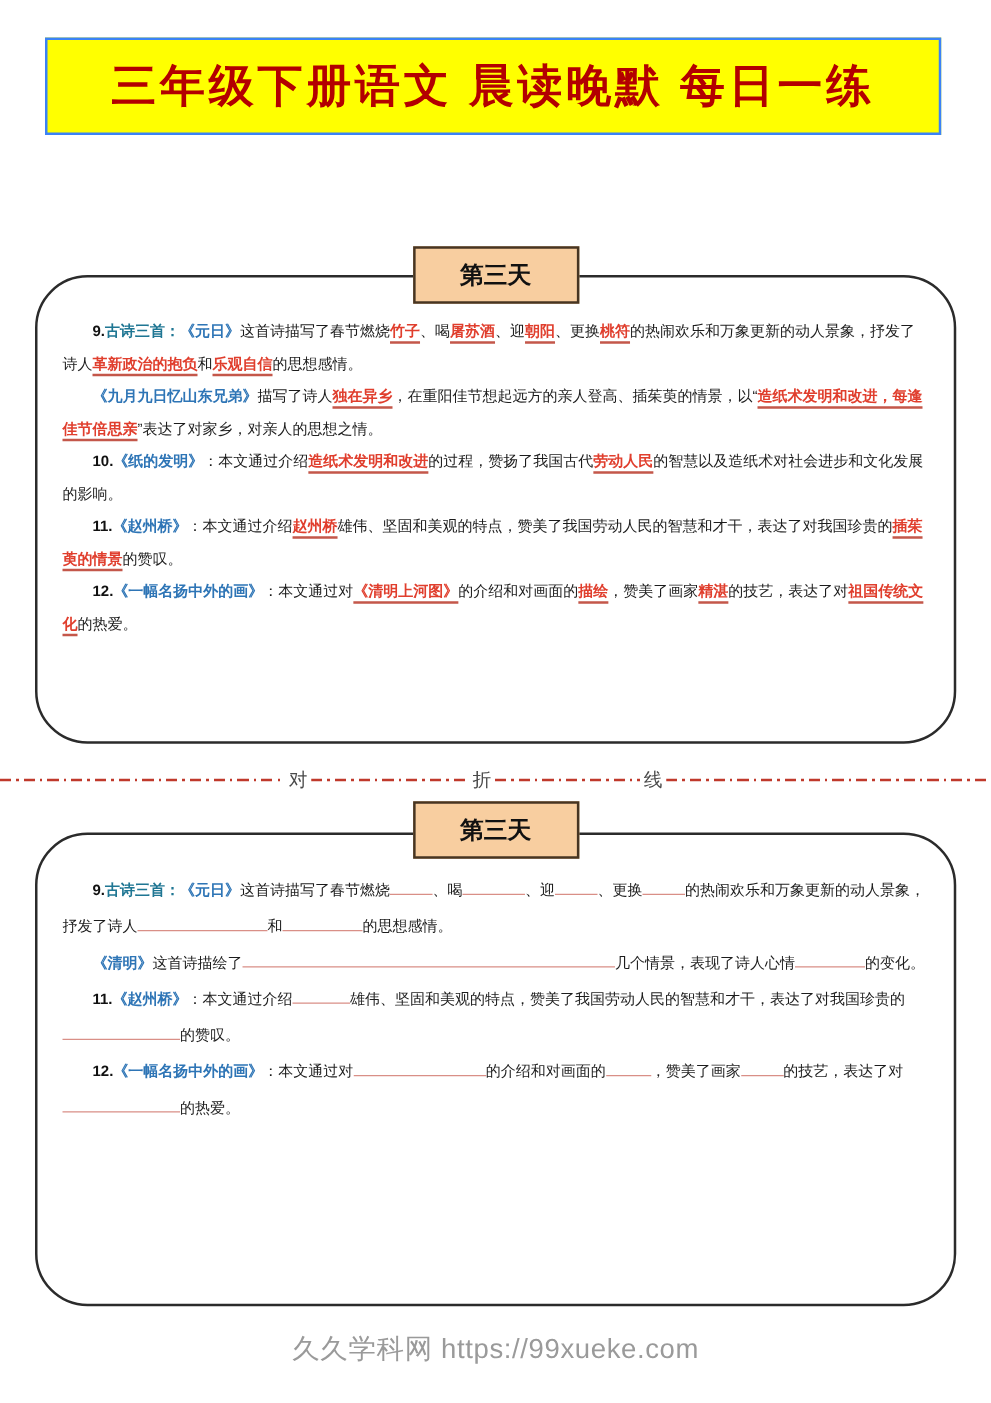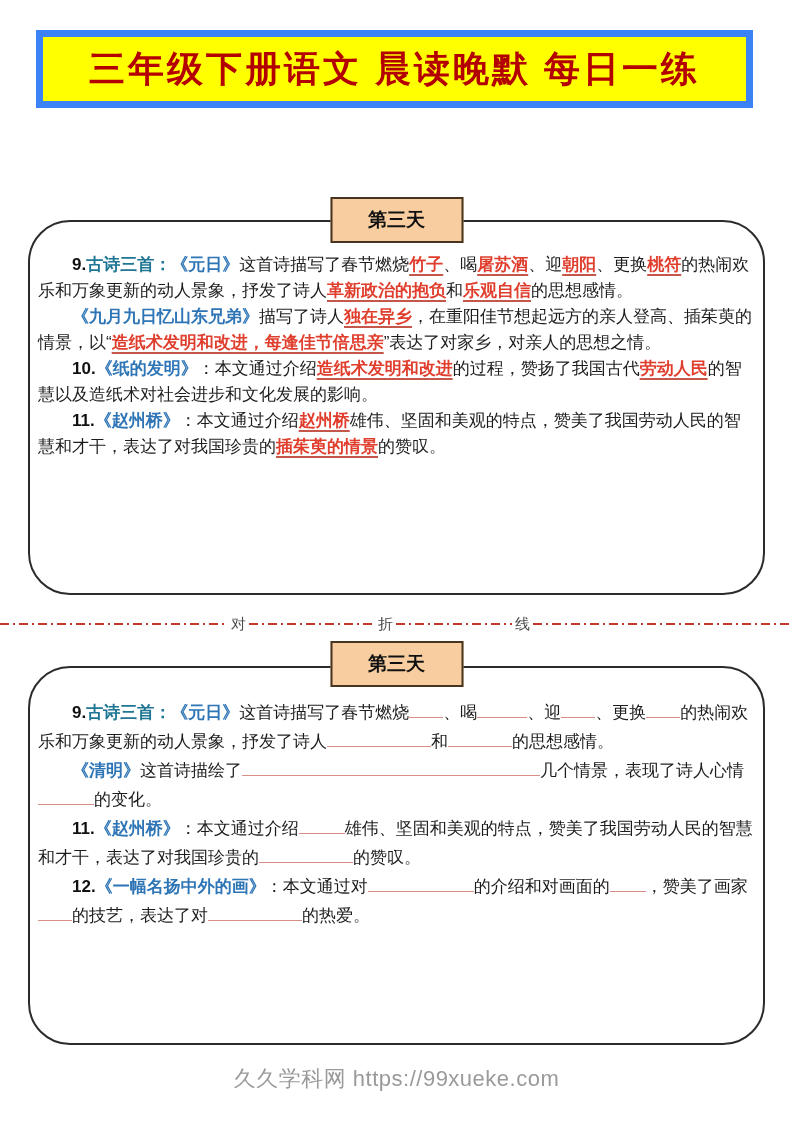--- a/index.html
+++ b/index.html
@@ -3,39 +3,39 @@
 <meta charset="utf-8">
 <style>
   html,body{margin:0;padding:0;}
   body{
     width:793px;height:1122px;position:relative;background:#ffffff;
     font-family:"Liberation Sans","DejaVu Sans",sans-serif;
     overflow:hidden;
   }
   .banner{
     position:absolute;left:36px;top:30px;width:717px;height:78px;
-    background:#FFFF00;border:7px solid #3b82f6;box-sizing:border-box;
+    background:#FFFF00;border:2px solid #3b82f6;box-sizing:border-box;
     display:flex;align-items:center;justify-content:center;
   }
   .banner-text{font-size:36px;font-weight:bold;color:#B30000;letter-spacing:3px;}
   .panel{
     position:absolute;left:28px;width:737px;background:#fff;
     border:2px solid #2b2b2b;border-radius:42px;box-sizing:border-box;
   }
   .panel1{top:220px;height:375px;}
   .panel2{top:666px;height:379px;}
   .badge{
     position:absolute;left:50%;transform:translateX(-50%);
     width:133px;height:46px;background:#F8CEA0;border:2px solid #473522;
     box-sizing:border-box;display:flex;align-items:center;justify-content:center;
     font-size:19px;font-weight:bold;color:#111;z-index:3;
   }
   .badge1{top:197px;}
   .badge2{top:641px;}
-  .content{padding:30px 8px 8px;font-size:17px;color:#1c1c1c;}
+  .content{padding:30px 20px 8px;font-size:12px;color:#1c1c1c;}
   .panel1 .content{line-height:26px;}
   .panel2 .content{line-height:29px;}
   .para{margin:0;text-indent:2em;}
   .seg-num{font-weight:bold;color:#111;}
   .seg-label{font-weight:bold;color:#1F7693;}
   .seg-book{font-weight:bold;color:#2E75B6;}
   .seg-ans{
     color:#E03E2D;font-weight:bold;
     text-decoration:underline;text-decoration-color:#C4574A;
     text-underline-offset:4px;text-decoration-thickness:1.5px;
@@ -70,20 +70,21 @@
 </div>
 
 <div class="badge badge1">第三天</div>
 
 <div class="panel panel1">
   <div class="content">
       <p class="para"><span class="seg-num">9.</span><span class="seg-label">古诗三首：</span><span class="seg-book">《元日》</span><span>这首诗描写了春节燃烧</span><span class="seg-ans">竹子</span><span>、喝</span><span class="seg-ans">屠苏酒</span><span>、迎</span><span class="seg-ans">朝阳</span><span>、更换</span><span class="seg-ans">桃符</span><span>的热闹欢乐和万象更新的动人景象，抒发了诗人</span><span class="seg-ans">革新政治的抱负</span><span>和</span><span class="seg-ans">乐观自信</span><span>的思想感情。</span></p>
       <p class="para"><span class="seg-book">《九月九日忆山东兄弟》</span><span>描写了诗人</span><span class="seg-ans">独在异乡</span><span>，在重阳佳节想起远方的亲人登高、插茱萸的情景，以“</span><span class="seg-ans">造纸术发明和改进，每逢佳节倍思亲</span><span>”表达了对家乡，对亲人的思想之情。</span></p>
       <p class="para"><span class="seg-num">10.</span><span class="seg-book">《纸的发明》</span><span>：本文通过介绍</span><span class="seg-ans">造纸术发明和改进</span><span>的过程，赞扬了我国古代</span><span class="seg-ans">劳动人民</span><span>的智慧以及造纸术对社会进步和文化发展的影响。</span></p>
       <p class="para"><span class="seg-num">11.</span><span class="seg-book">《赵州桥》</span><span>：本文通过介绍</span><span class="seg-ans">赵州桥</span><span>雄伟、坚固和美观的特点，赞美了我国劳动人民的智慧和才干，表达了对我国珍贵的</span><span class="seg-ans">插茱萸的情景</span><span>的赞叹。</span></p>
+      <p class="para"><span class="seg-num">12.</span><span class="seg-book">《一幅名扬中外的画》</span><span>：本文通过对</span><span class="seg-ans">《清明上河图》</span><span>的介绍和对画面的</span><span class="seg-ans">描绘</span><span>，赞美了画家</span><span class="seg-ans">精湛</span><span>的技艺，表达了对</span><span class="seg-ans">祖国传统文化</span><span>的热爱。</span></p>
     </div>
 </div>
 
 <div class="fold">
   <div class="fold-seg fs1"></div>
   <span class="fold-label">对</span>
   <div class="fold-seg fs2"></div>
   <span class="fold-label">折</span>
   <div class="fold-seg fs3"></div>
   <span class="fold-label">线</span>

